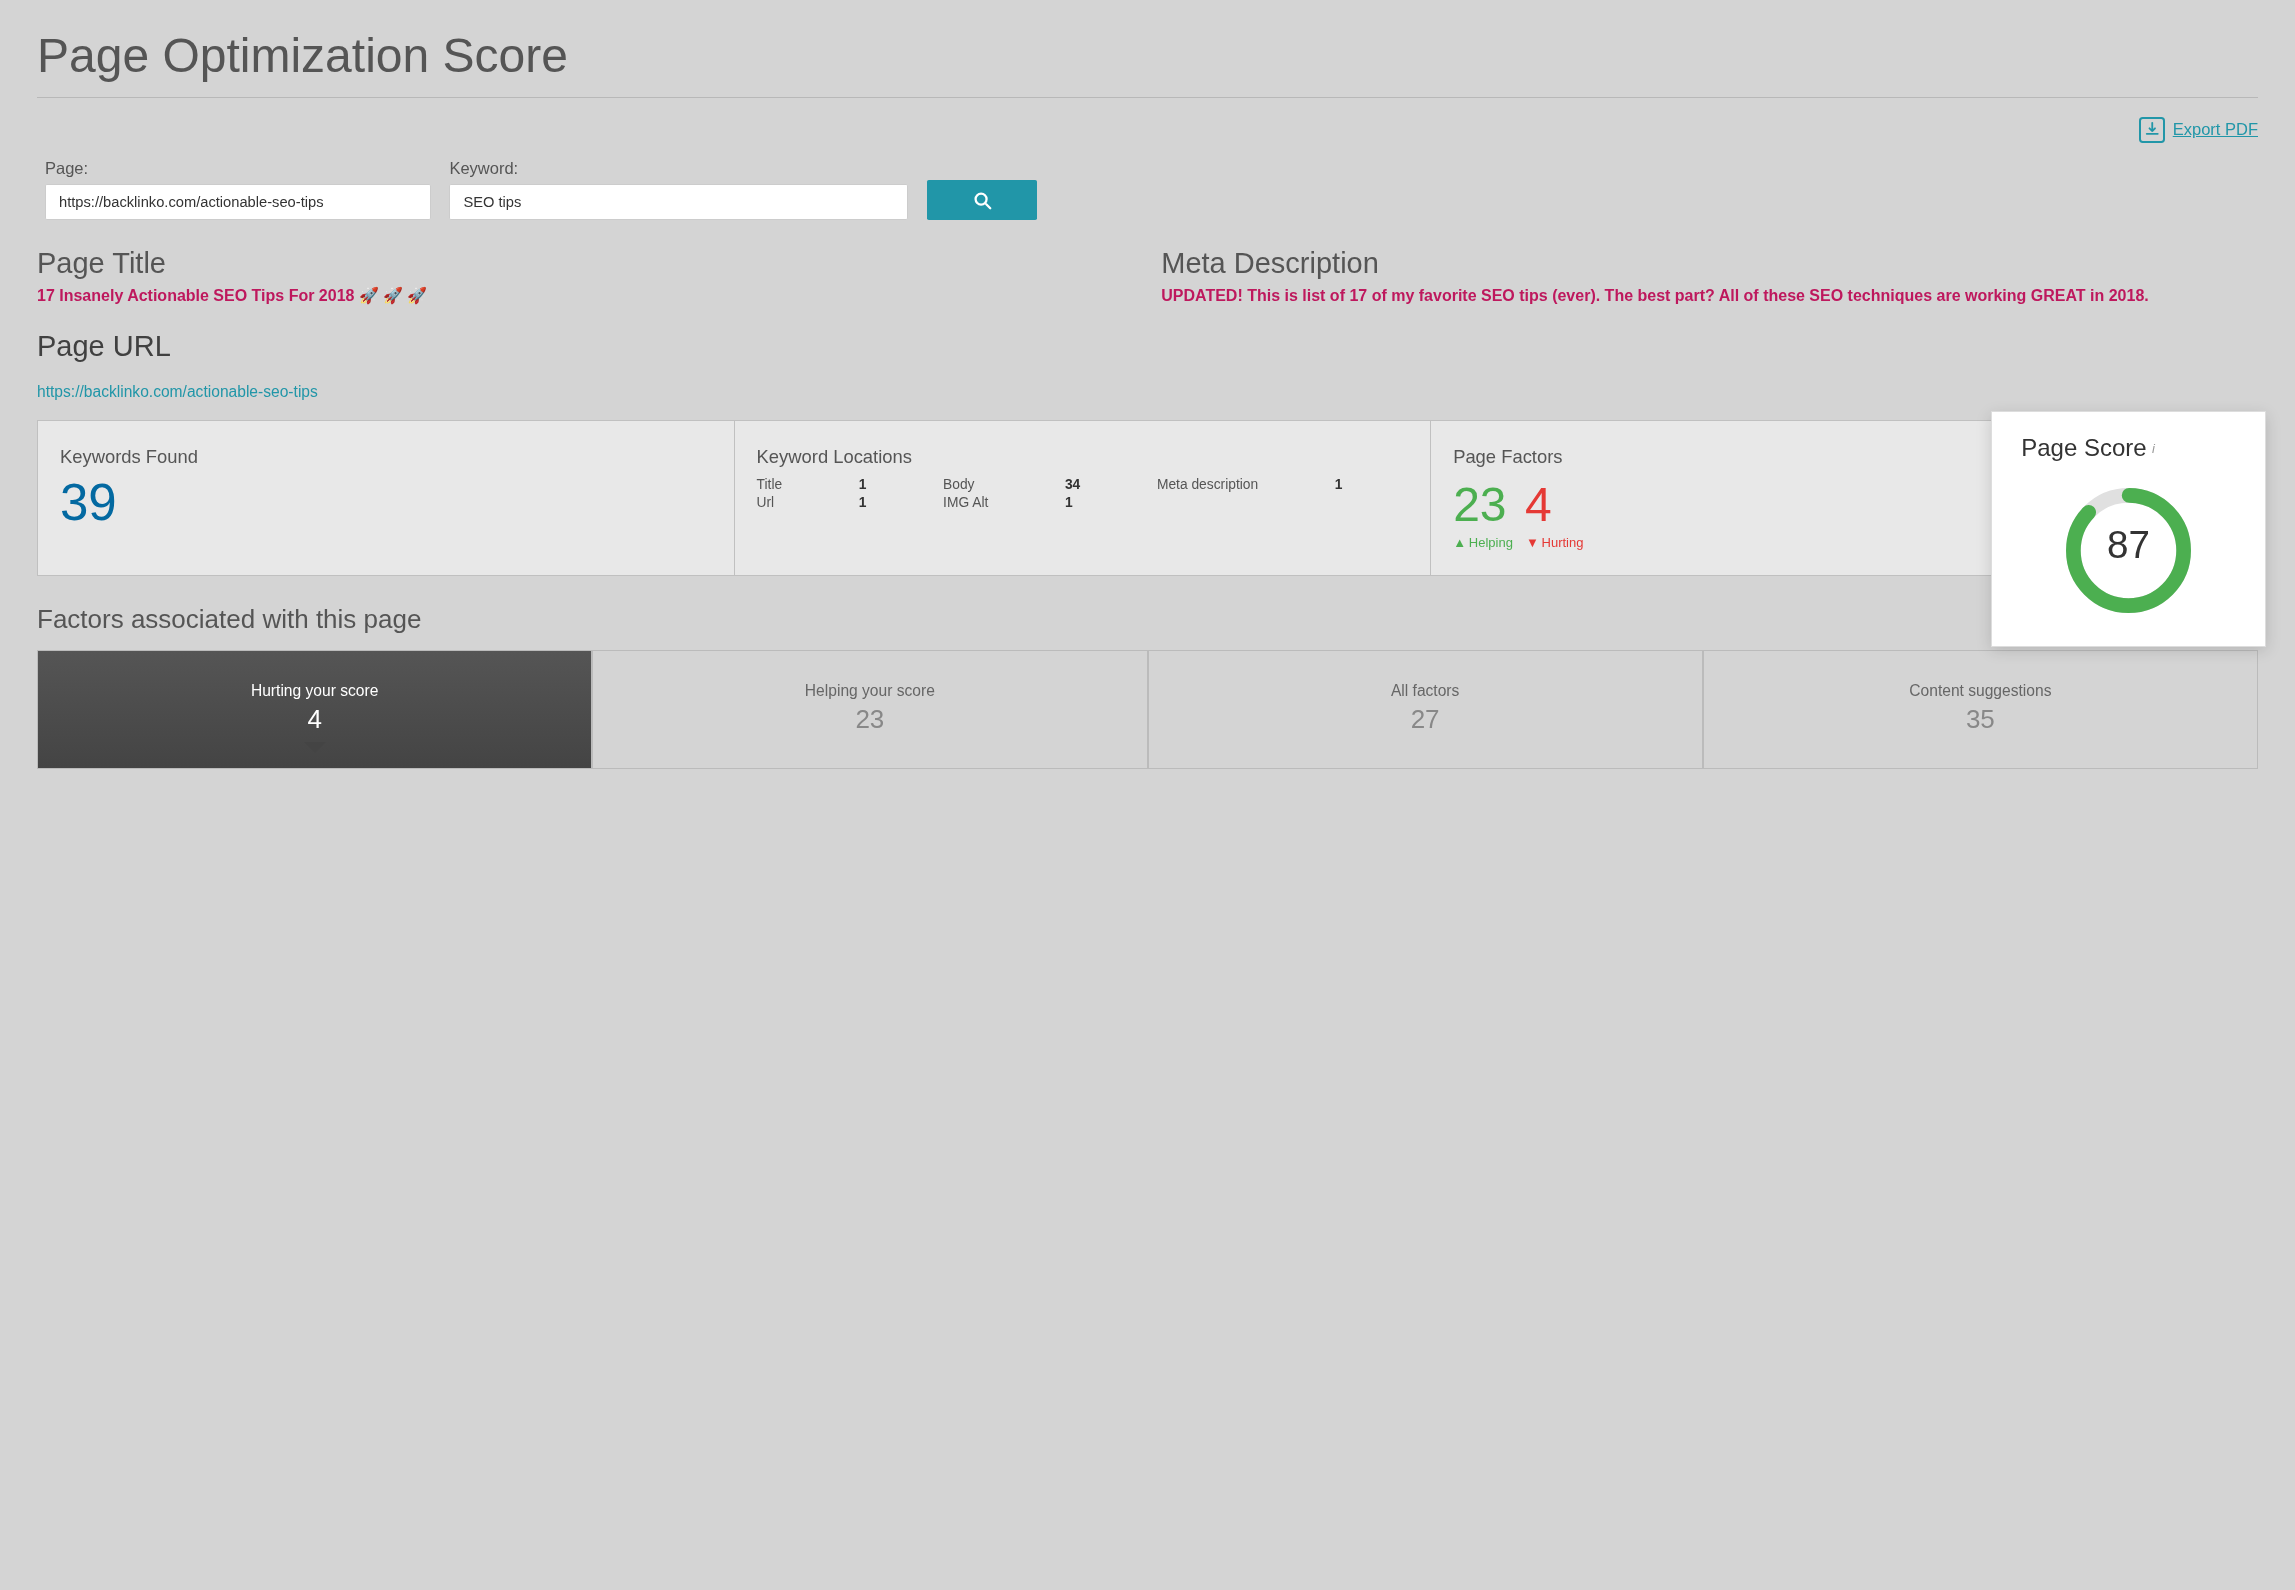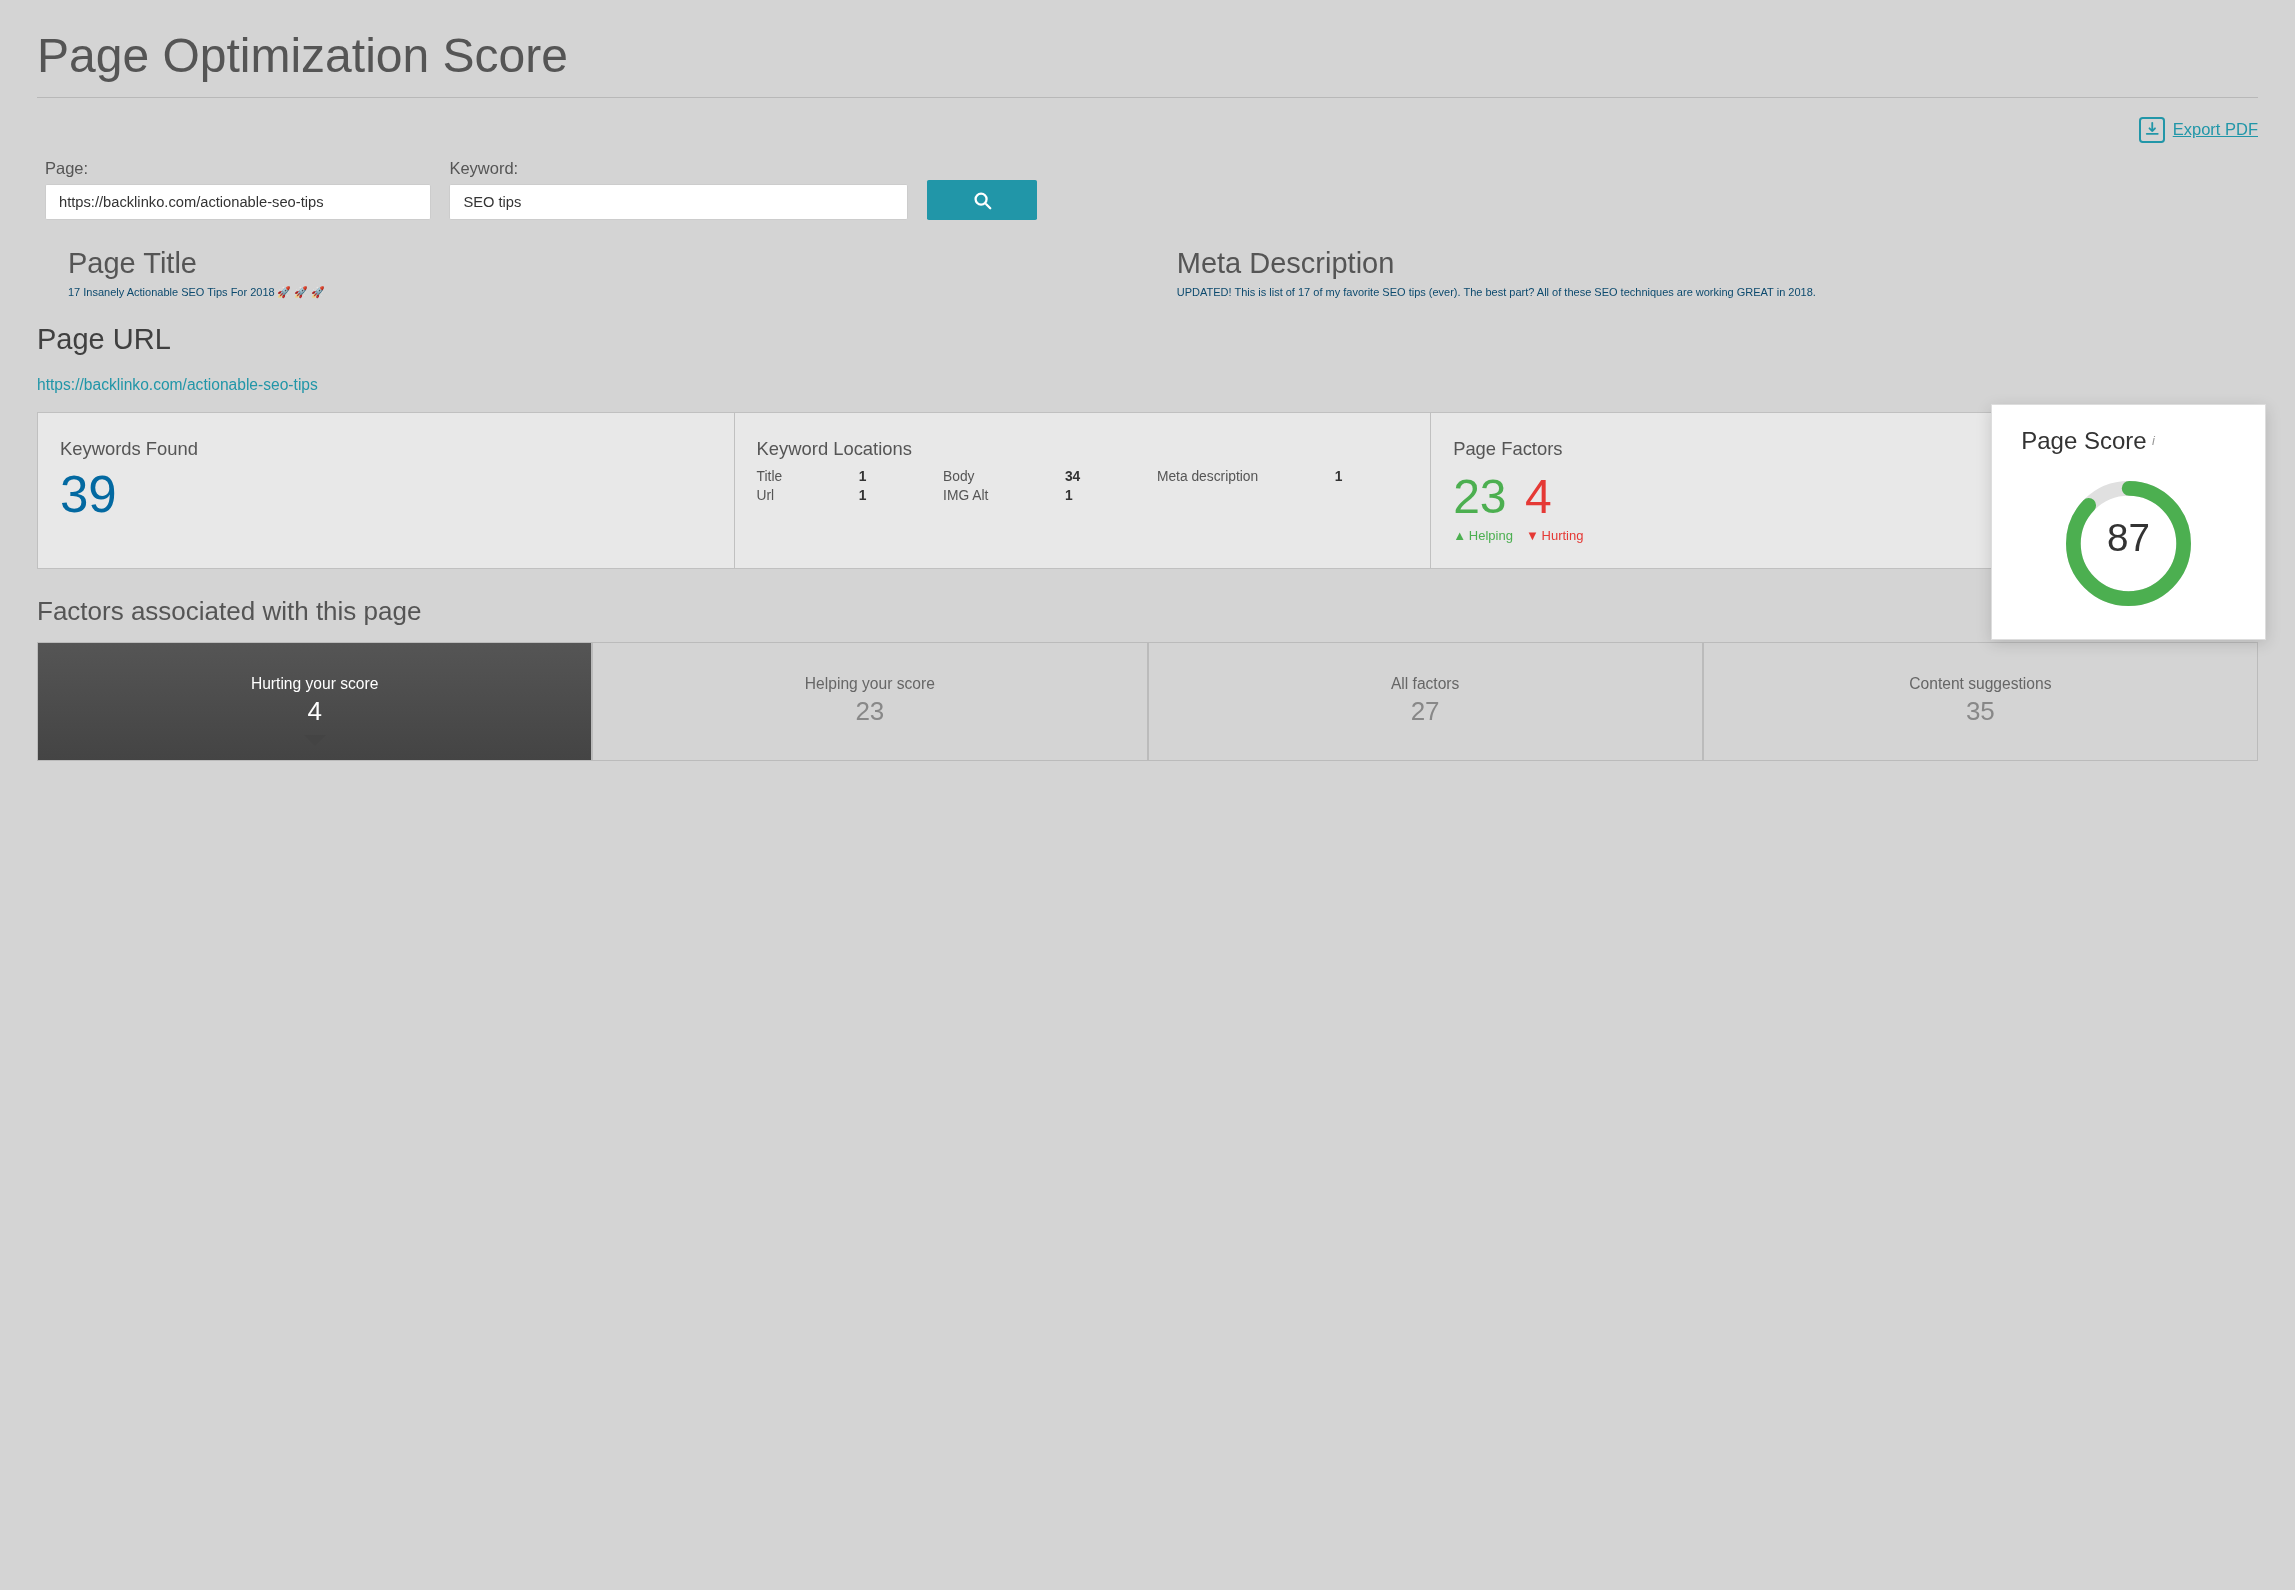--- a/index.html
+++ b/index.html
@@ -103,34 +103,34 @@
       fill: white;
       width: 22px;
       height: 22px;
     }
 
     .meta-row {
       display: grid;
       grid-template-columns: 1fr 1fr;
       gap: 27.5px;
       margin-bottom: 22px;
-      margin-left: 31px;
     }
 
     .meta-section h2 {
       font-size: 29px;
       font-weight: 300;
       color: #555;
       margin-bottom: 3.7px;
     }
 
     .meta-section p {
-      font-size: 11px;
-      color: #0c4a6e;
+      font-size: 16px;
+      color: #be185d;
       line-height: 1.5;
+      font-weight: bold;
     }
 
     .page-url-section {
       margin-bottom: 18.4px;
     }
 
     .page-url-section h2 {
       font-size: 29px;
       font-weight: 300;
       color: #404040;

